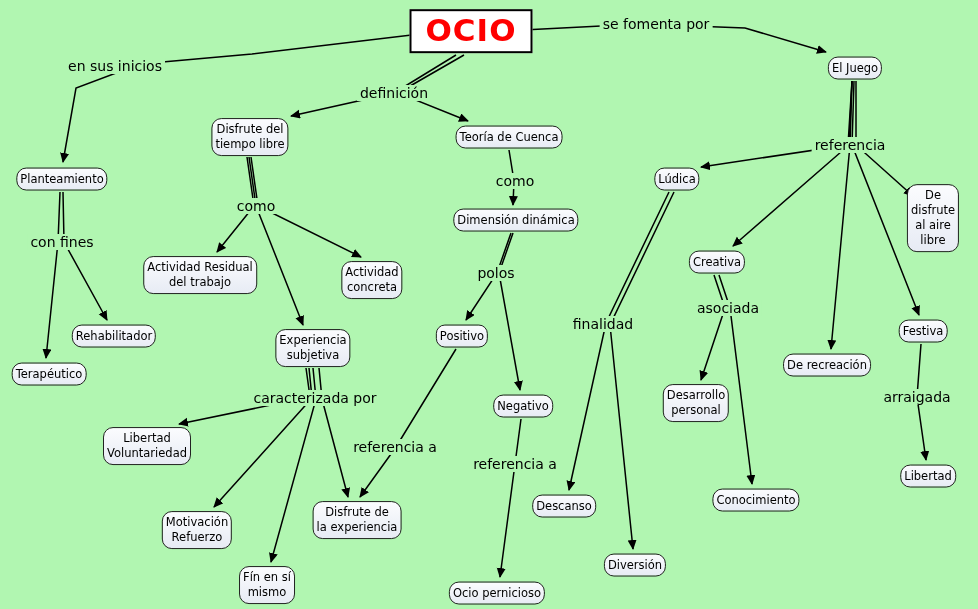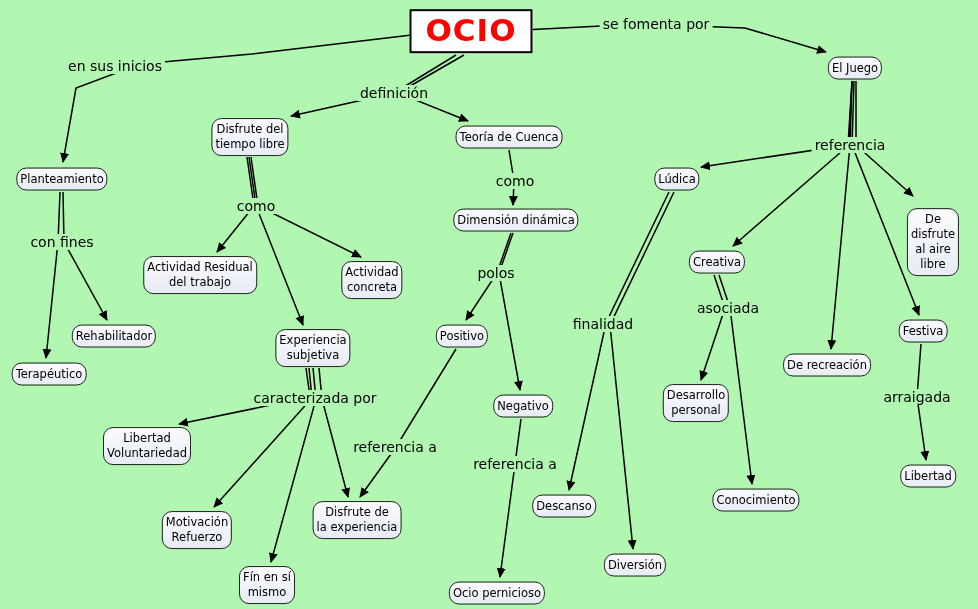--- a/index.html
+++ b/index.html
@@ -90,31 +90,31 @@
       <div class="edge-label" style="left: 515px; top: 464px;">referencia a</div>
     </div>
   <div>
       <div class="node root" style="left: 471px; top: 31px;">OCIO</div>
       <div class="node" style="left: 855px; top: 68px;">El Juego</div>
       <div class="node" style="left: 250px; top: 137px;">Disfrute del
 tiempo libre</div>
       <div class="node" style="left: 509px; top: 137px;">Teoría de Cuenca</div>
       <div class="node" style="left: 62px; top: 179px;">Planteamiento</div>
       <div class="node" style="left: 677px; top: 179px;">Lúdica</div>
-      <div class="node" style="left: 933px; top: 218px; margin-top: 24px;">De disfrute
+      <div class="node" style="left: 933px; top: 218px;">De disfrute
 al aire libre</div>
       <div class="node" style="left: 516px; top: 220px;">Dimensión dinámica</div>
       <div class="node" style="left: 717px; top: 262px;">Creativa</div>
       <div class="node" style="left: 200px; top: 275px;">Actividad Residual
 del trabajo</div>
       <div class="node" style="left: 372px; top: 280px;">Actividad
 concreta</div>
       <div class="node" style="left: 923px; top: 331px;">Festiva</div>
       <div class="node" style="left: 114px; top: 336px;">Rehabilitador</div>
-      <div class="node" style="left: 462px; top: 336px;">Positivo</div>
+      <div class="node" style="left: 462px; top: 336px; border-radius: 9px;">Positivo</div>
       <div class="node" style="left: 313px; top: 348px;">Experiencia
 subjetiva</div>
       <div class="node" style="left: 827px; top: 365px;">De recreación</div>
       <div class="node" style="left: 49px; top: 374px;">Terapéutico</div>
       <div class="node" style="left: 696px; top: 403px;">Desarrollo
 personal</div>
       <div class="node" style="left: 523px; top: 406px; text-align: center;">Negativo</div>
       <div class="node" style="left: 147px; top: 446px;">Libertad
 Voluntariedad</div>
       <div class="node" style="left: 928px; top: 476px;">Libertad</div>

